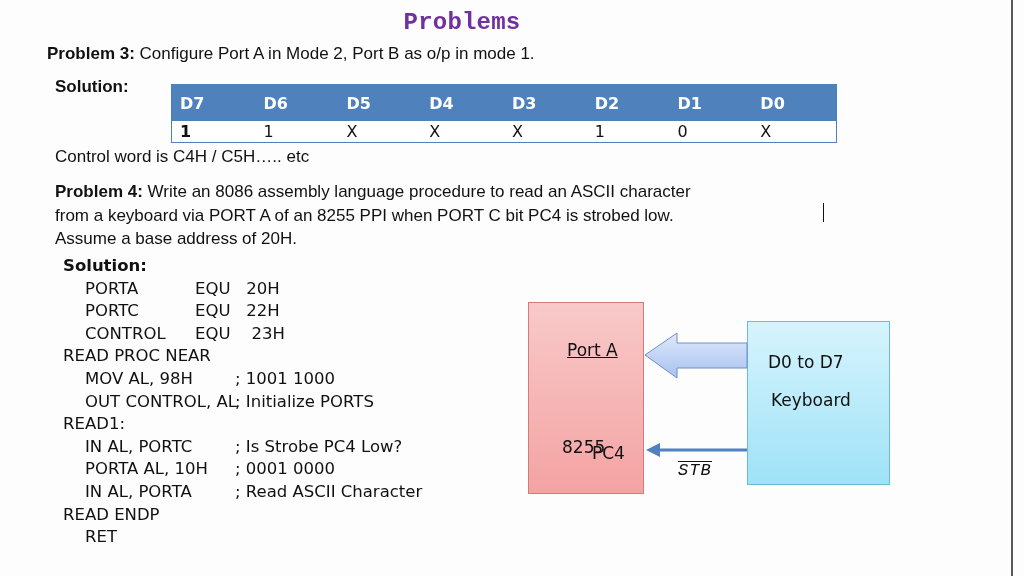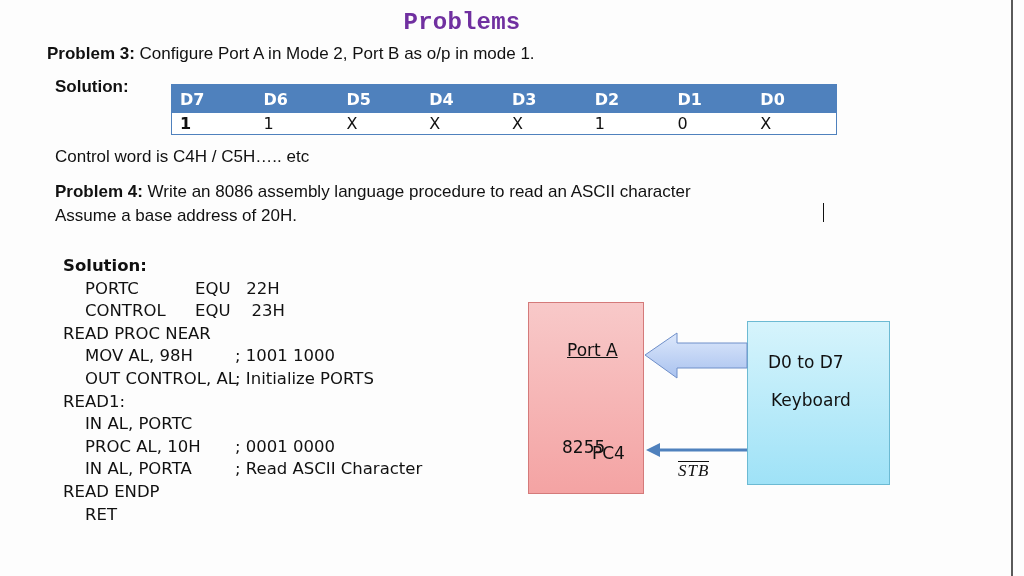--- a/index.html
+++ b/index.html
@@ -26,21 +26,21 @@
     .p3 { left: 47px; top: 44px; }
     .sol1 { left: 55px; top: 77px; font-weight: bold; }
 
     table.bits {
       position: absolute; left: 171px; top: 84px; width: 666px;
       border-collapse: collapse; font-family: "DejaVu Sans", sans-serif;
       font-size: 16px; border: 1px solid #4f81bd;
     }
     table.bits th {
       background: #4f81bd; color: #fff; text-align: left; font-weight: bold;
-      height: 28px; padding: 0 0 0 8px;
+      height: 36px; padding: 0 0 0 8px;
     }
     table.bits td {
       background: #fff; height: 21px; padding: 0 0 0 8px; color: #111;
     }
     table.bits td:first-child { font-weight: bold; }
 
     .cw { left: 55px; top: 147px; }
     .p4 { left: 55px; top: 180px; line-height: 23.5px; }
 
     .code {
@@ -61,21 +61,21 @@
       position: absolute; left: 747px; top: 321px; width: 143px; height: 164px;
       background: linear-gradient(to bottom, #d6f4fc, #9fe2f7);
       border: 1px solid #6cbad3; box-sizing: border-box;
     }
     .dlabel {
       position: absolute; font-size: 17px; font-family: "DejaVu Sans", sans-serif;
       white-space: nowrap;
     }
     svg.arrows { position: absolute; left: 0; top: 0; width: 1024px; height: 576px; pointer-events: none; }
     .stb {
-      position: absolute; left: 678px; top: 461px; font-family: Liberation Serif, serif;
+      position: absolute; left: 678px; top: 461px; font-family: Liberation Mono, monospace;
       font-style: italic; font-size: 17px; border-top: 1.5px solid #111; line-height: 18px;
       letter-spacing: 1px;
     }
     .caret {
       position: absolute; left: 823px; top: 203px; width: 1px; height: 19px; background: #111;
     }
   </style>
 </head>
 <body>
 
@@ -111,35 +111,37 @@
     <td>0</td>
     <td>X</td>
   </tr>
 </tbody>
   </table>
 
 <div class="line cw">Control word is C4H / C5H….. etc</div>
 
 <div class="line p4">
   <div><b>Problem 4:</b><span> Write an 8086 assembly language procedure to read an ASCII character</span></div>
+  <div>from a keyboard via PORT A of an 8255 PPI when PORT C bit PC4 is strobed low.</div>
   <div>Assume a base address of 20H.</div>
 </div>
 <div class="caret"></div>
 
 <div class="code">
   <div class="row head">Solution:</div>
   <div id="code-rows">
+      <div class="row ind"><span>PORTA</span><span class="c2" style="left: 132px;">EQU   20H</span></div>
       <div class="row ind"><span>PORTC</span><span class="c2" style="left: 132px;">EQU   22H</span></div>
       <div class="row ind"><span>CONTROL</span><span class="c2" style="left: 132px;">EQU    23H</span></div>
       <div class="row"><span>READ PROC NEAR</span></div>
       <div class="row ind"><span>MOV AL, 98H</span><span class="c2" style="left: 172px;">; 1001 1000</span></div>
       <div class="row ind"><span>OUT CONTROL, AL</span><span class="c2" style="left: 172px;">; Initialize PORTS</span></div>
       <div class="row"><span>READ1:</span></div>
-      <div class="row ind"><span>IN AL, PORTC</span></div>
-      <div class="row ind"><span>PROC AL, 10H</span><span class="c2" style="left: 172px;">; 0001 0000</span></div>
+      <div class="row ind"><span>IN AL, PORTC</span><span class="c2" style="left: 172px;">; Is Strobe PC4 Low?</span></div>
+      <div class="row ind"><span>PORTA AL, 10H</span><span class="c2" style="left: 172px;">; 0001 0000</span></div>
       <div class="row ind"><span>IN AL, PORTA</span><span class="c2" style="left: 172px;">; Read ASCII Character</span></div>
       <div class="row"><span>READ ENDP</span></div>
       <div class="row ind"><span>RET</span></div>
     </div>
 </div>
 
 <div class="chip"></div>
 <div class="kbd"></div>
 
 <div class="dlabel" style="left:567px; top:340px;text-decoration:underline;">Port A</div>

